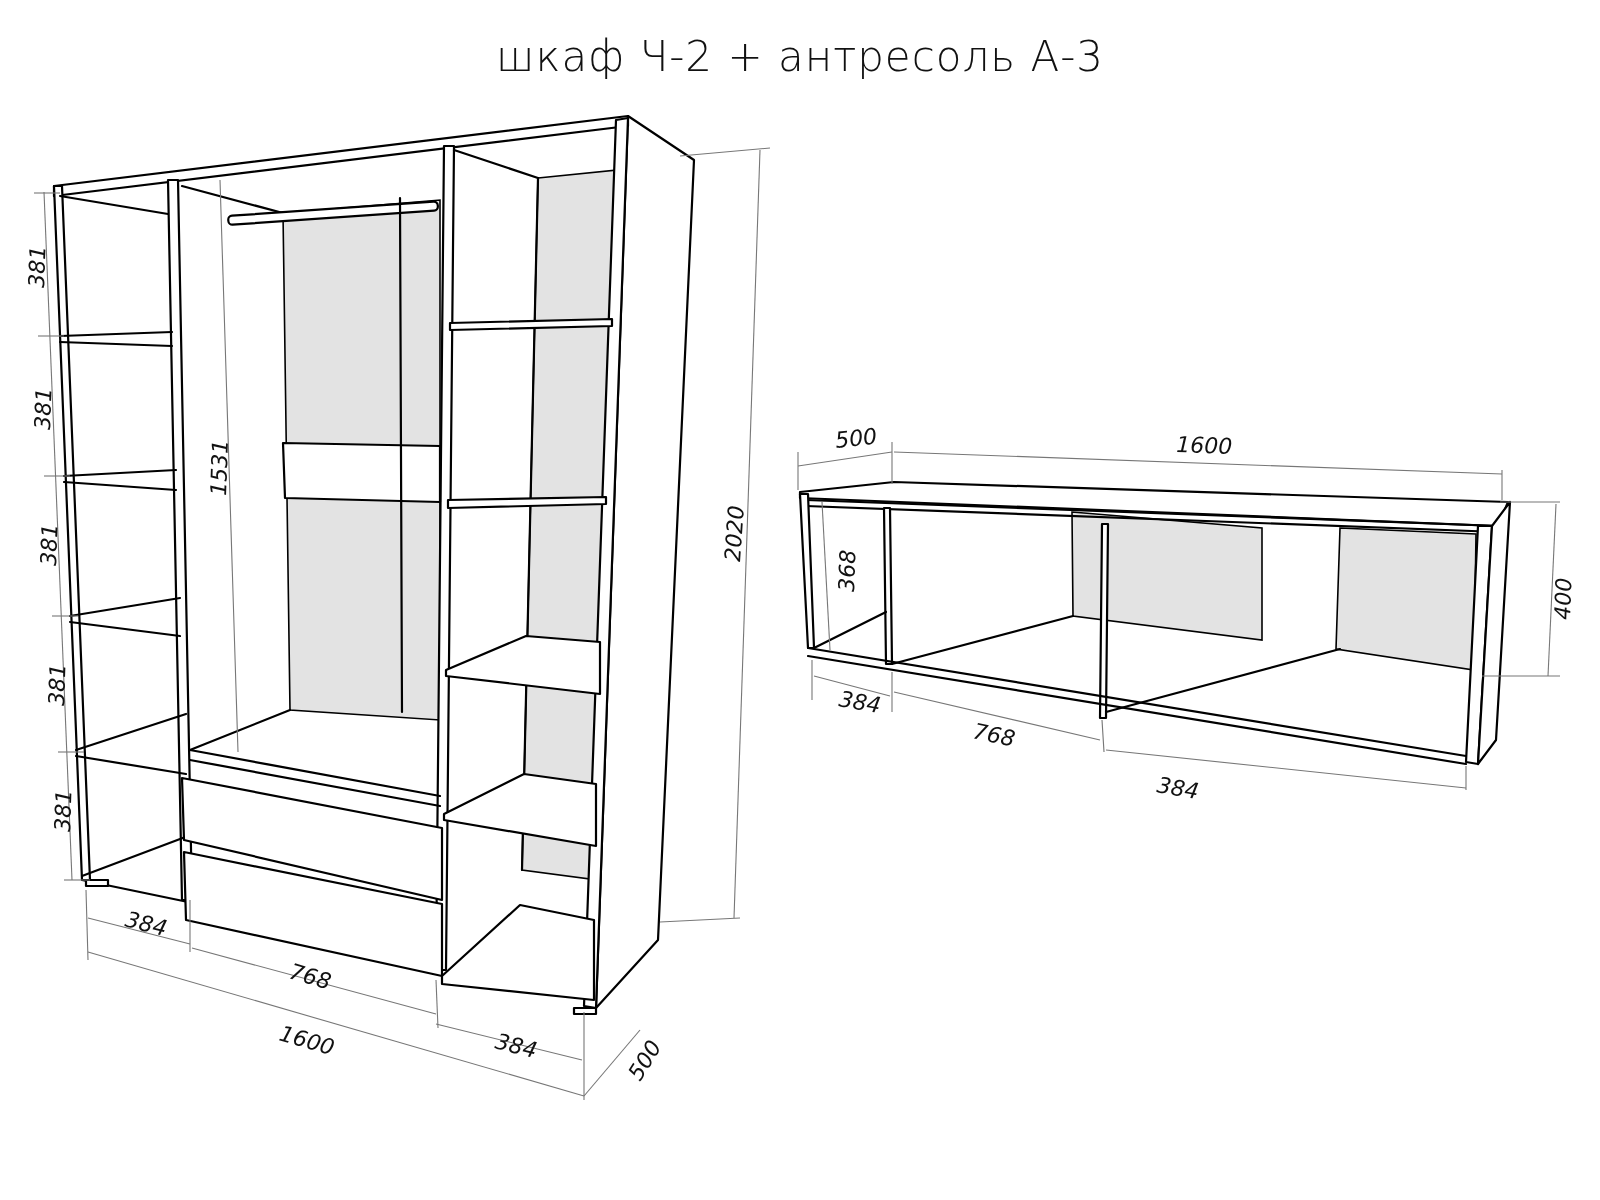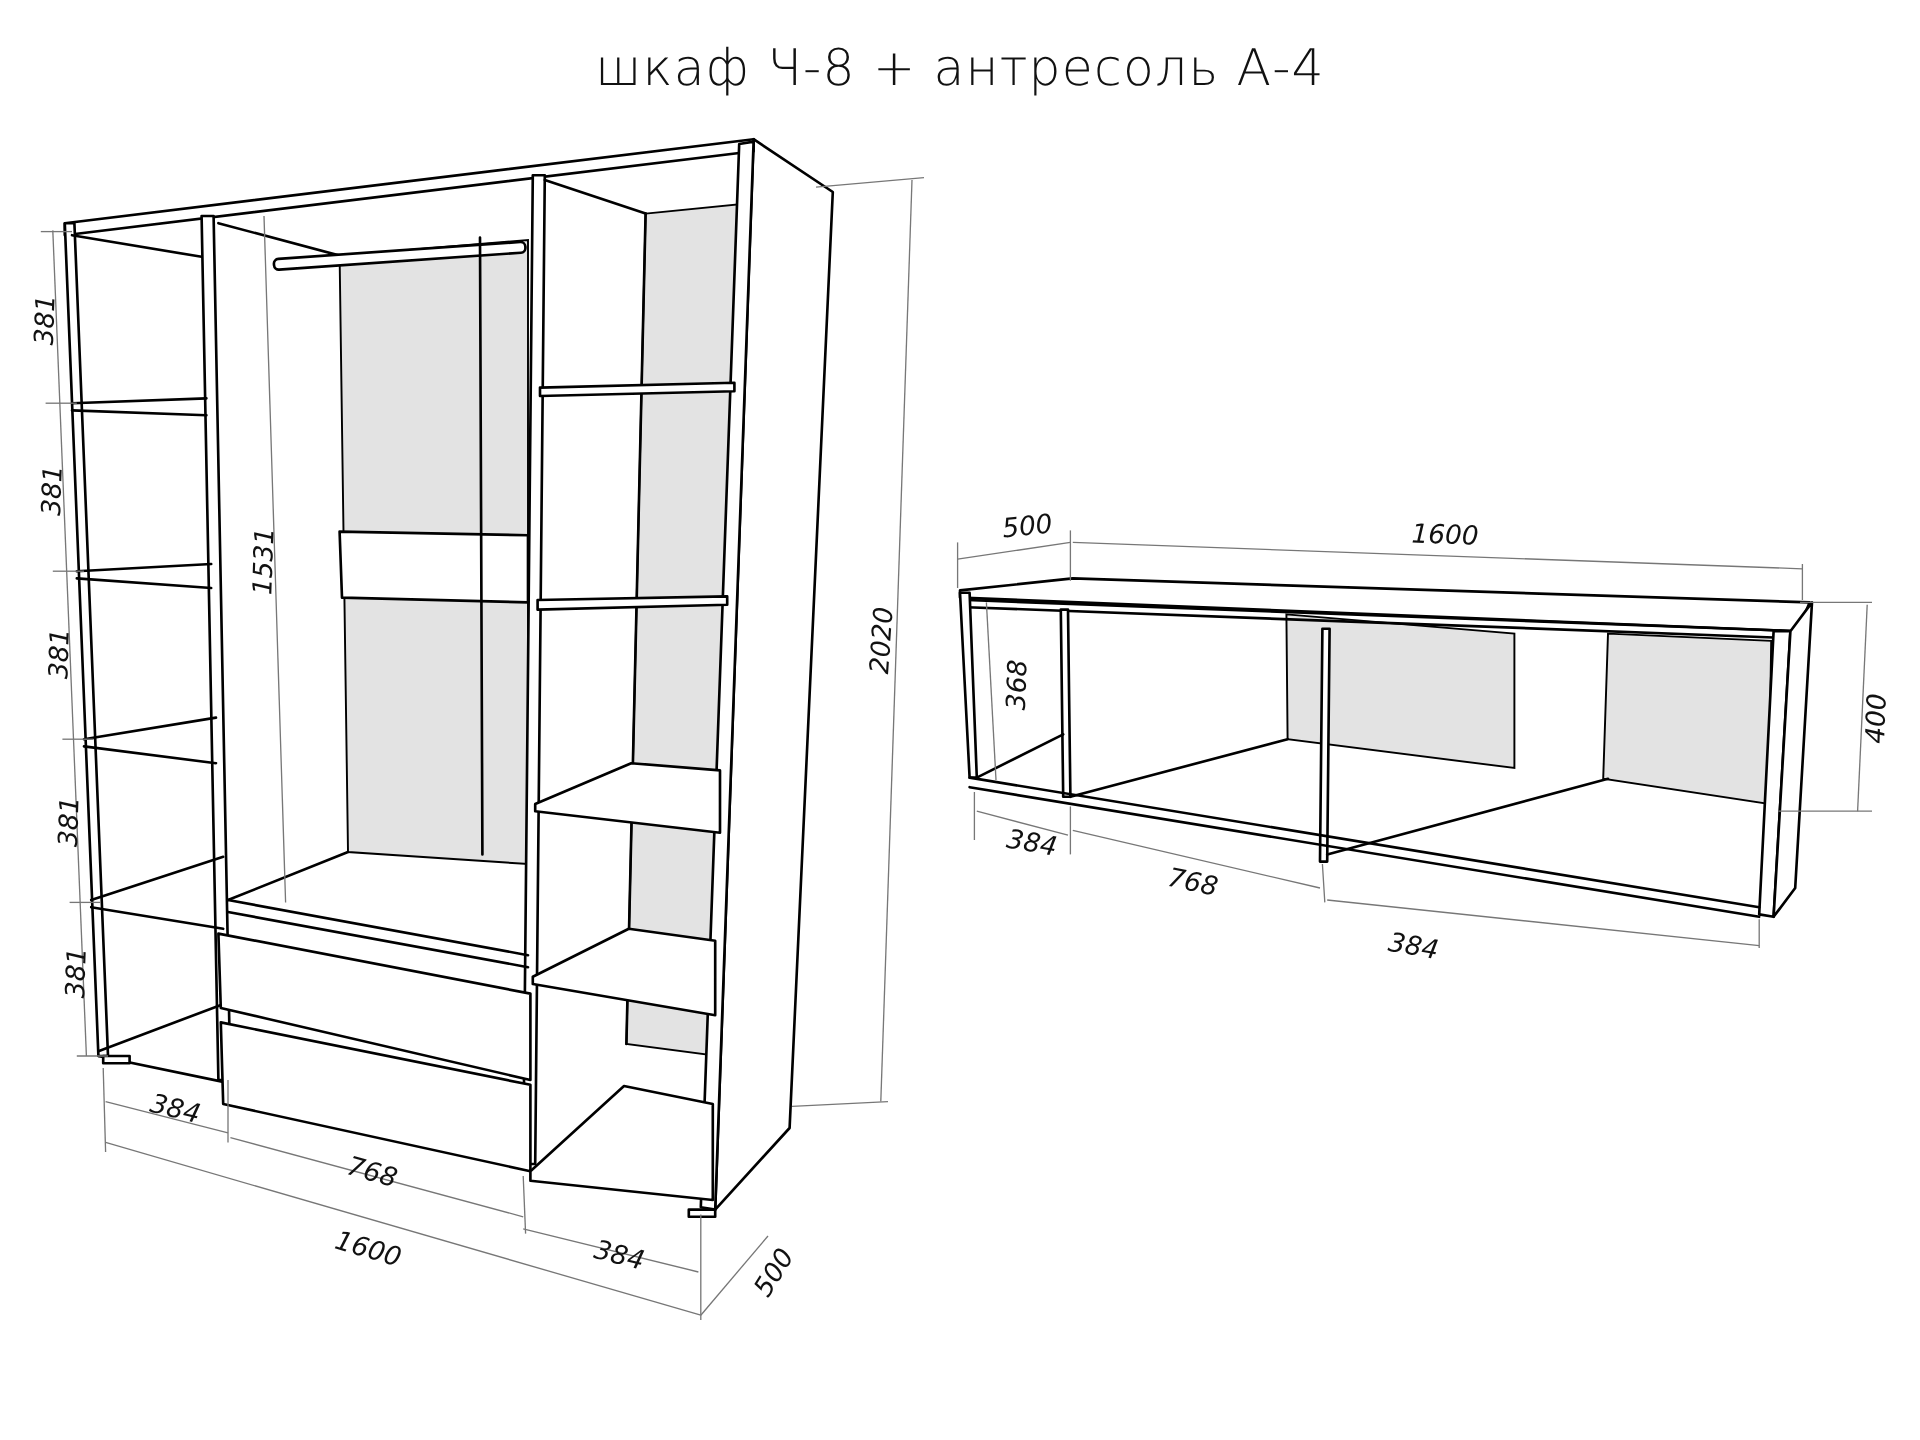--- a/index.html
+++ b/index.html
@@ -11,21 +11,21 @@
   .ln { stroke:#000; stroke-width:2.2; fill:none; stroke-linejoin:round; stroke-linecap:round; }
   .panel { fill:#ffffff; stroke:#000; stroke-width:2.2; stroke-linejoin:round; }
   .back { fill:#e3e3e3; stroke:#000; stroke-width:1.6; }
   .dim { stroke:#777; stroke-width:1.1; fill:none; }
   .arr { fill:none; stroke:#777; stroke-width:1.1; }
   .dtxt { font-family:"DejaVu Sans", sans-serif; font-size:22px; font-style:italic; fill:#111; }
 </style>
 </head>
 <body>
 
-<div class="title">шкаф Ч-8 + антресоль А-4</div>
+<div class="title">шкаф Ч-2 + антресоль А-3</div>
 
 <svg width="1600" height="1200" viewBox="0 0 1600 1200">
 
   <g>
 
     <polygon class="panel" points="628,116 694,160 658,940 596,1008"></polygon>
 
     <polygon class="panel" points="54,186 628,116 628,126 54,196"></polygon>
 
     <polygon class="back" points="283,213 440,200 440,720 290,710"></polygon>

